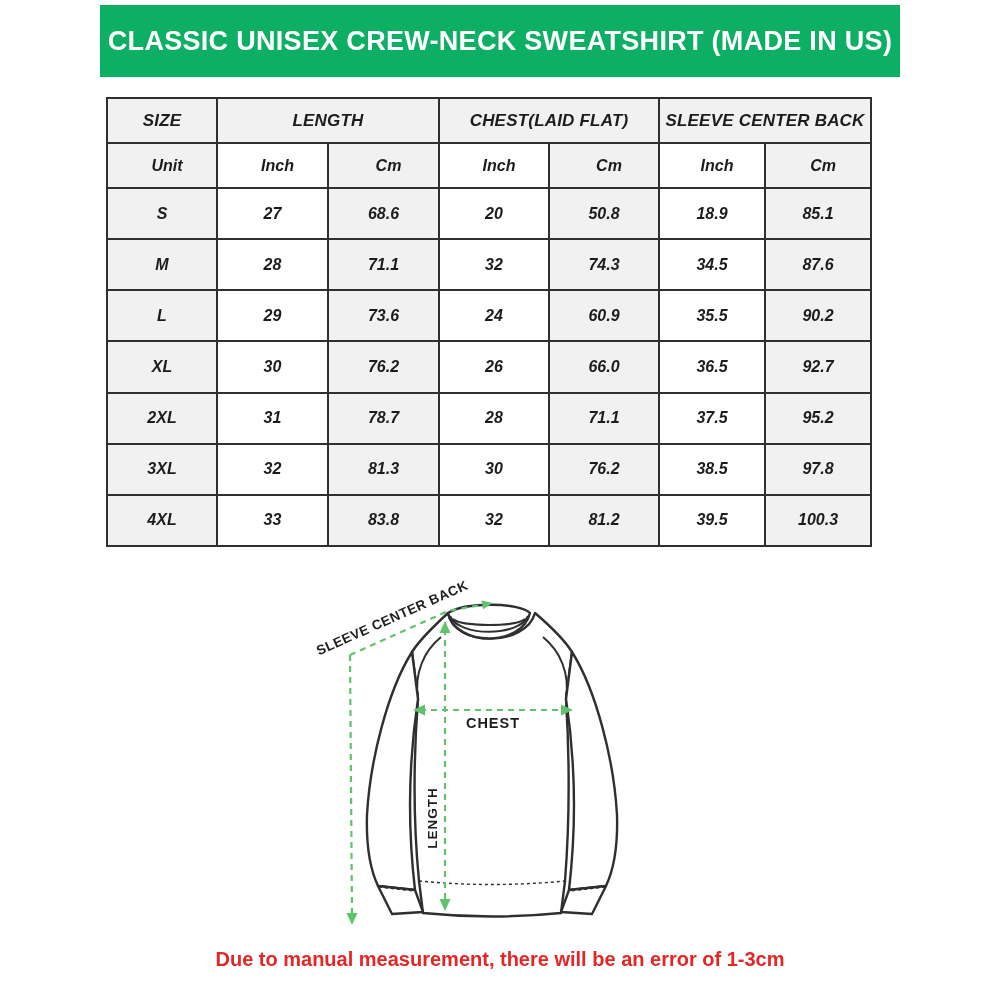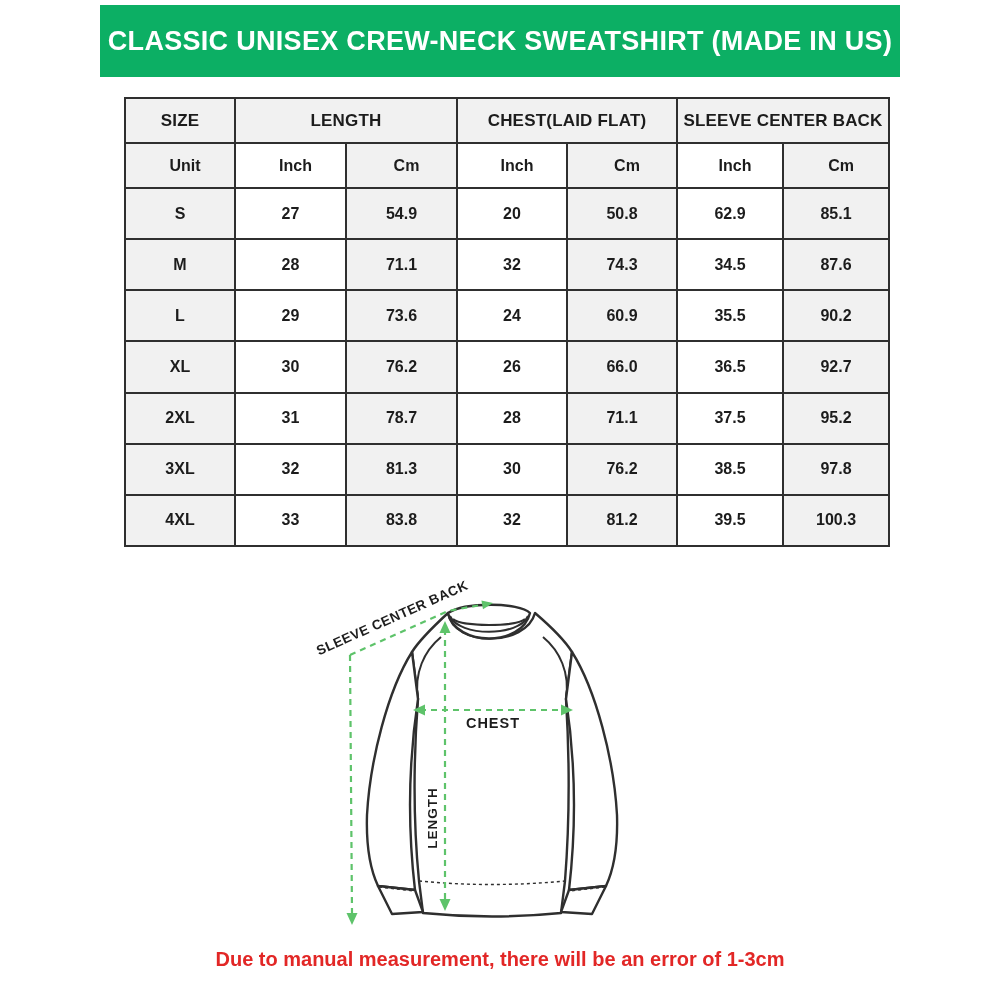--- a/index.html
+++ b/index.html
@@ -16,22 +16,22 @@
     font-family:"Liberation Sans","DejaVu Sans",sans-serif;color:var(--text_dark);
   }
   .banner{
     position:absolute;left:100px;top:5px;width:800px;height:72px;
     background:var(--banner_green);display:flex;align-items:center;justify-content:center;
   }
   .banner h1{
     margin:0;color:#ffffff;font-size:27px;font-weight:bold;letter-spacing:.3px;white-space:nowrap;text-align:center;
   }
   table.size-table{
-    position:absolute;left:124px;top:97px;width:764px;height:450px;
-    border-collapse:collapse;table-layout:fixed;text-align:center;
+    position:absolute;left:106px;top:97px;width:764px;height:450px;
+    border-collapse:collapse;table-layout:fixed;text-align:center;font-style:italic;
   }
   table.size-table th,table.size-table td{
     border:2px solid var(--border_dark);
     font-weight:bold;vertical-align:middle;padding:0;
     background:#ffffff;color:var(--text_dark);
   }
   table.size-table tr{height:45px;}
   tr.group-row th{font-size:17px;letter-spacing:.2px;}
   tr.unit-row th,tr.unit-row td{font-size:16px;padding-left:10px;}
   tbody th,tbody td{font-size:16px;}
@@ -85,24 +85,24 @@
         <th>Inch</th>
         <th class="shade">Cm</th>
         <th>Inch</th>
         <th class="shade">Cm</th>
       </tr>
     </thead>
     <tbody>
       <tr>
         <th class="shade">S</th>
         <td>27</td>
-        <td class="shade">54.9</td>
+        <td class="shade">68.6</td>
         <td>20</td>
         <td class="shade">50.8</td>
-        <td>62.9</td>
+        <td>18.9</td>
         <td class="shade">85.1</td>
       </tr>
       <tr>
         <th class="shade">M</th>
         <td>28</td>
         <td class="shade">71.1</td>
         <td>32</td>
         <td class="shade">74.3</td>
         <td>34.5</td>
         <td class="shade">87.6</td>

